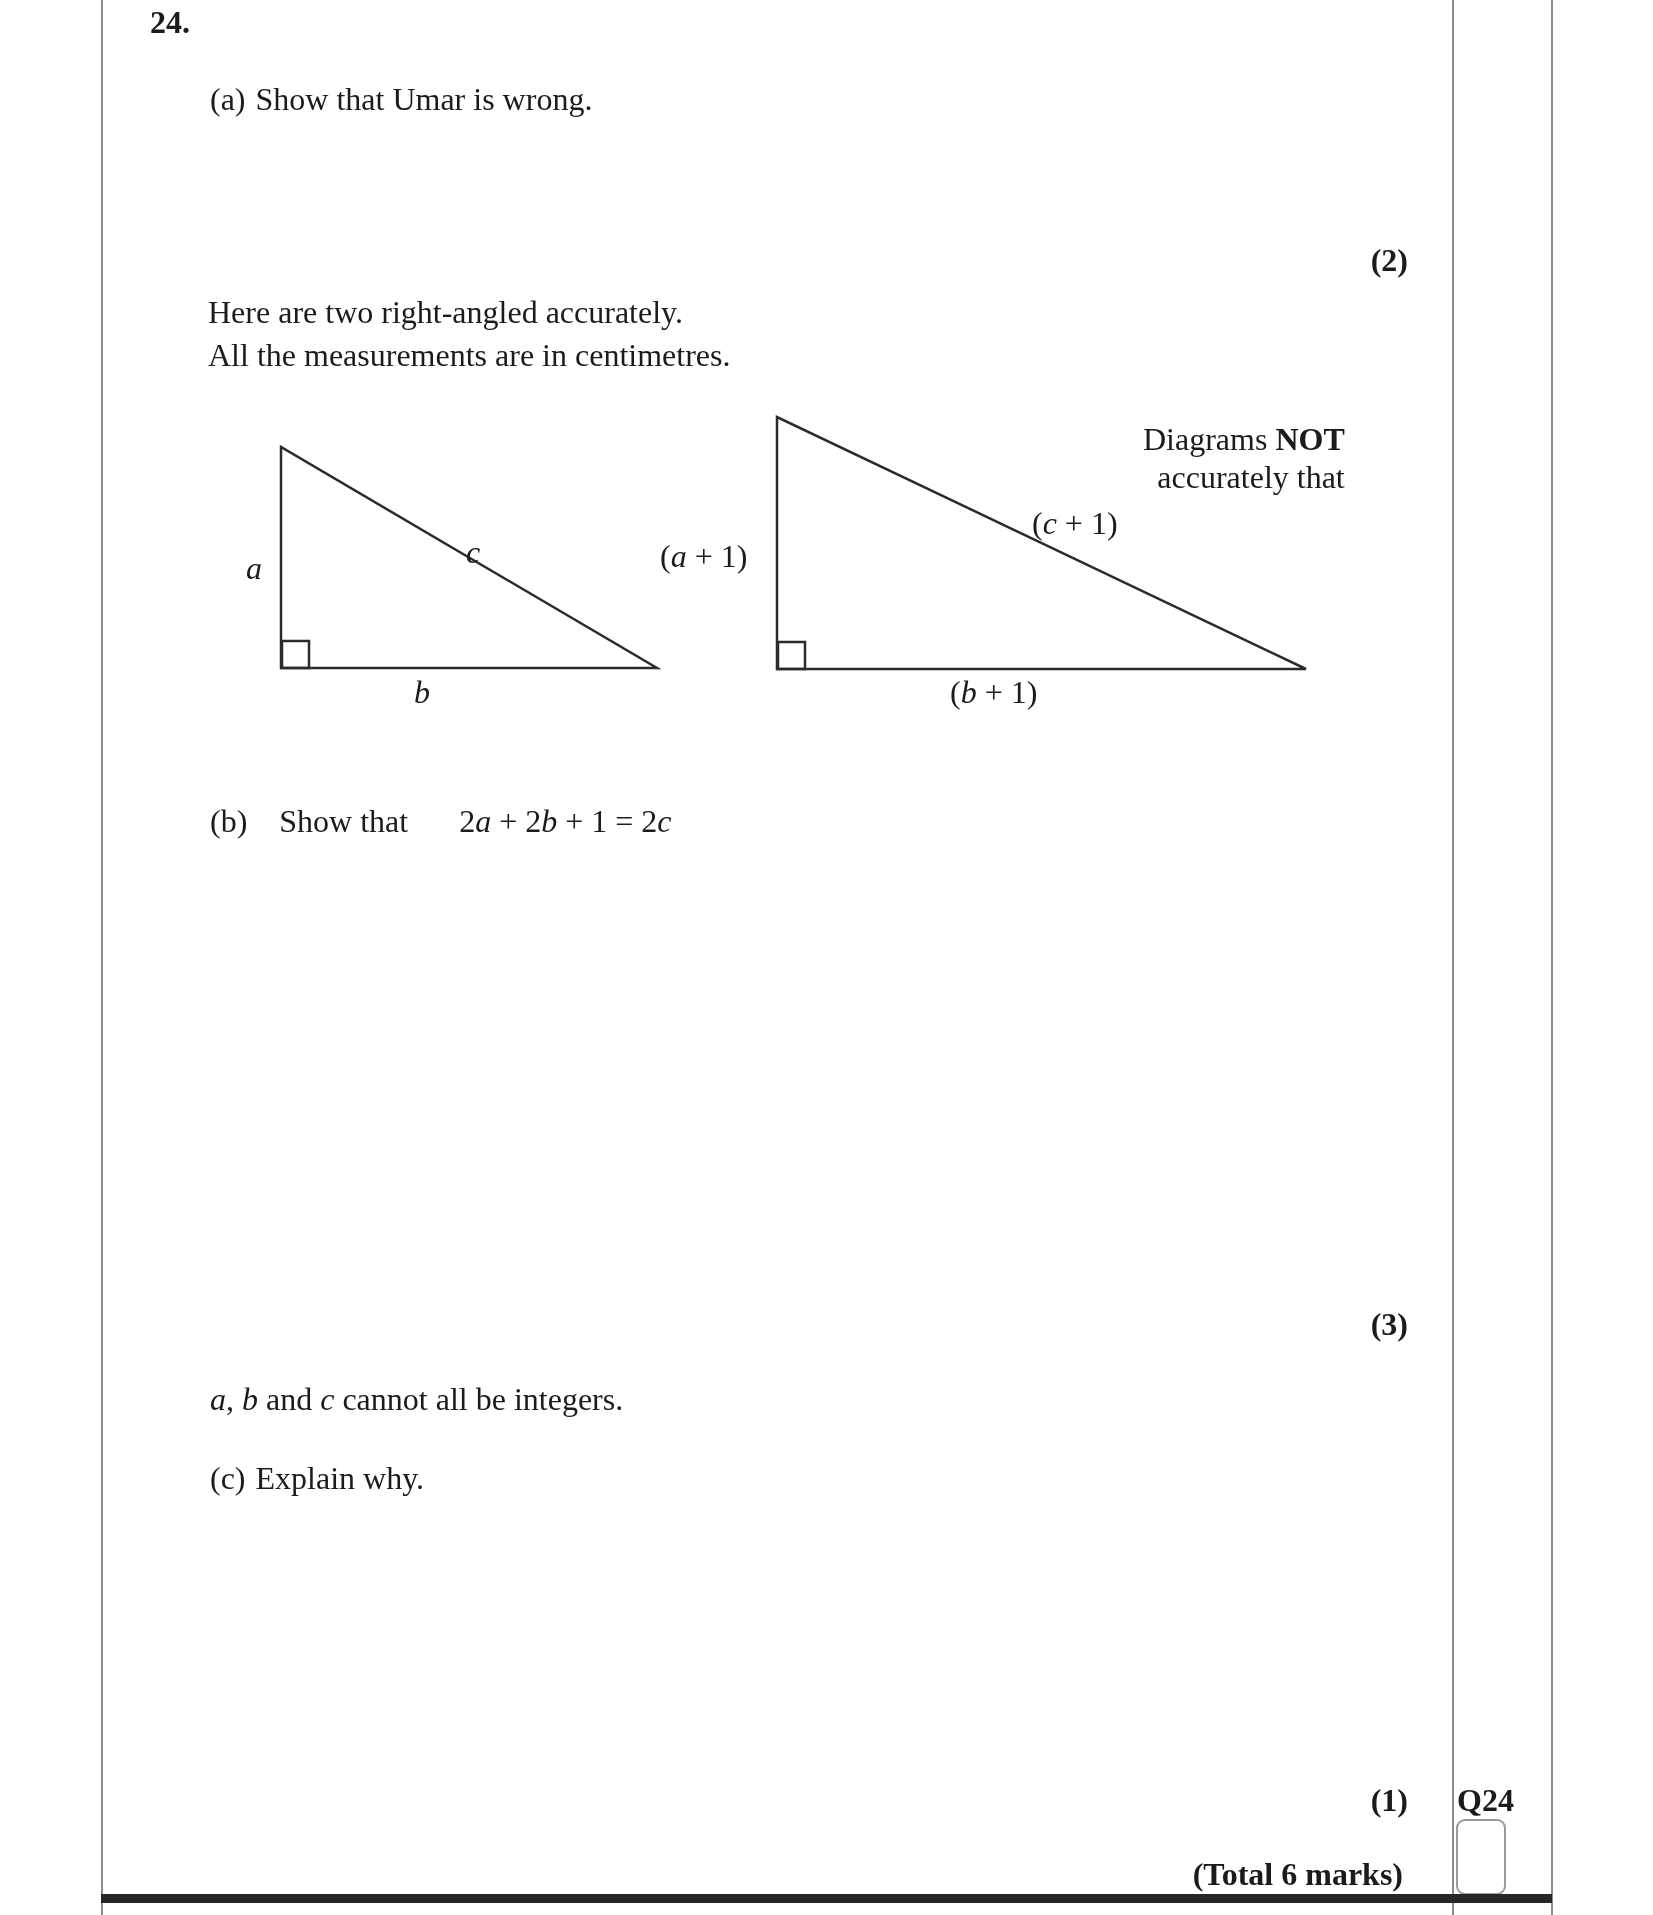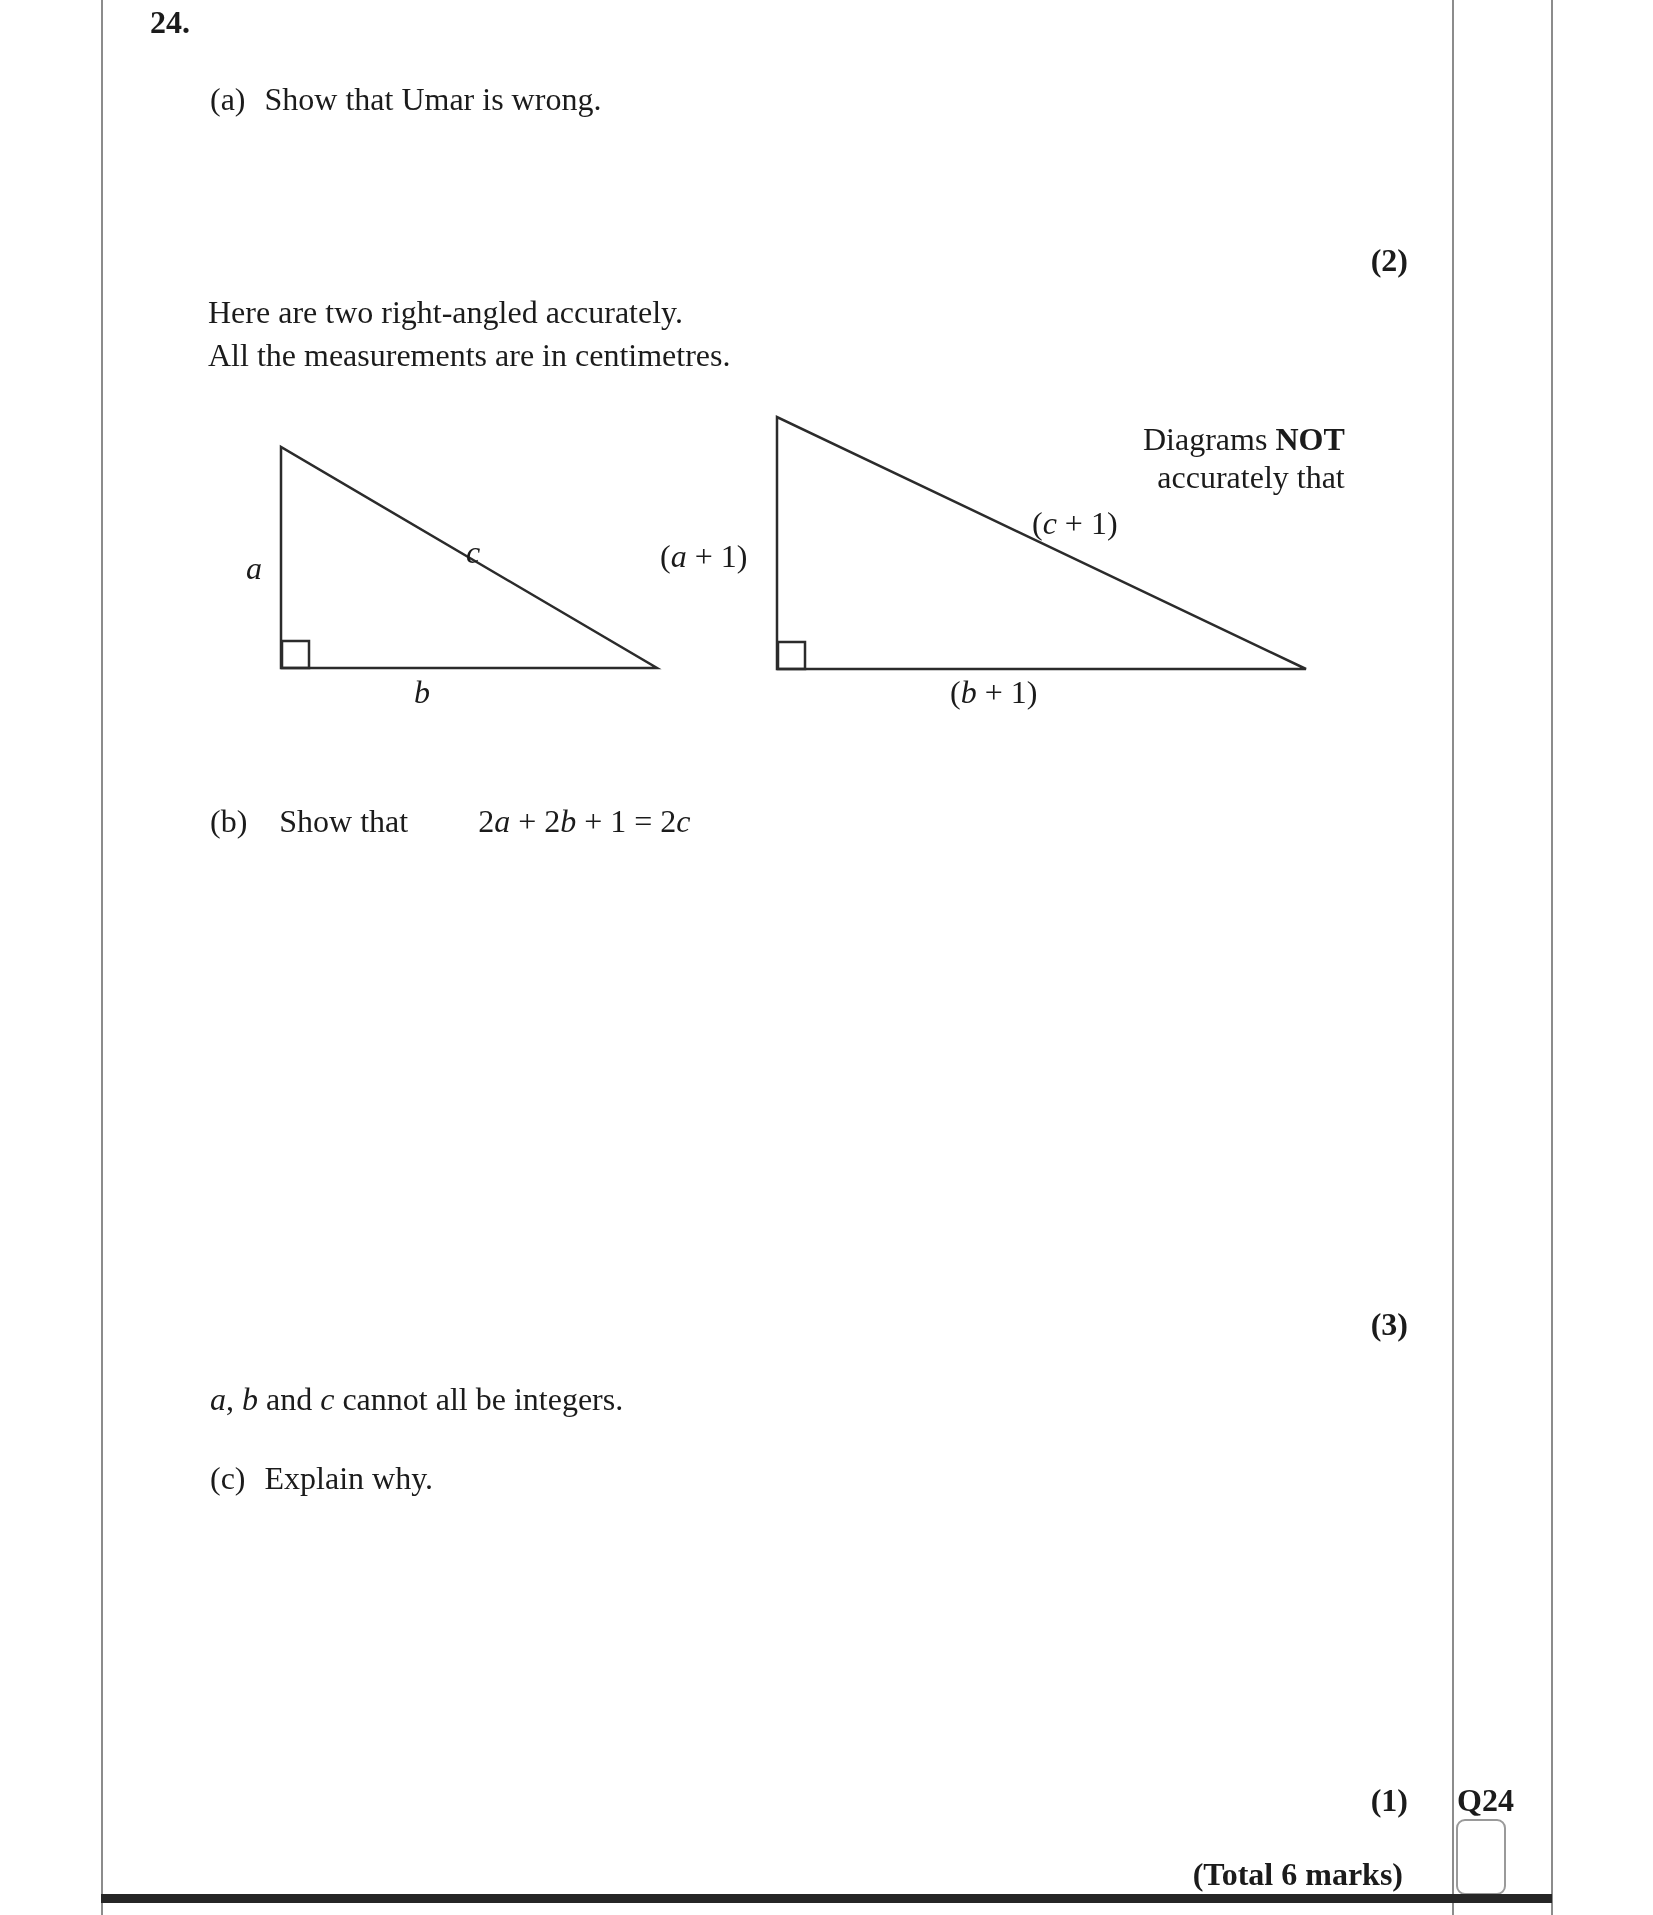--- a/index.html
+++ b/index.html
@@ -31,23 +31,23 @@
     text-align: right;
     font-weight: bold;
   }
   .sup {
     font-size: 20px;
     position: relative;
     top: -13px;
     line-height: 0;
   }
   #geometry { position: absolute; left: 0; top: 0; pointer-events: none; }
-  .gap-a { margin-left: 19px; }
+  .gap-a { margin-left: 10px; }
   .gap-b { margin-left: 32px; }
-  .gap-f { margin-left: 70px; }
+  .gap-f { margin-left: 51px; }
   .formula-gap { margin-left: 14px; }
   #diagram-note { line-height: 38px; text-align: right; }
   #answer-box {
     position: absolute;
     left: 1456px;
     top: 1819px;
     width: 46px;
     height: 72px;
     border: 2px solid #9a9a9a;
     border-radius: 9px;

